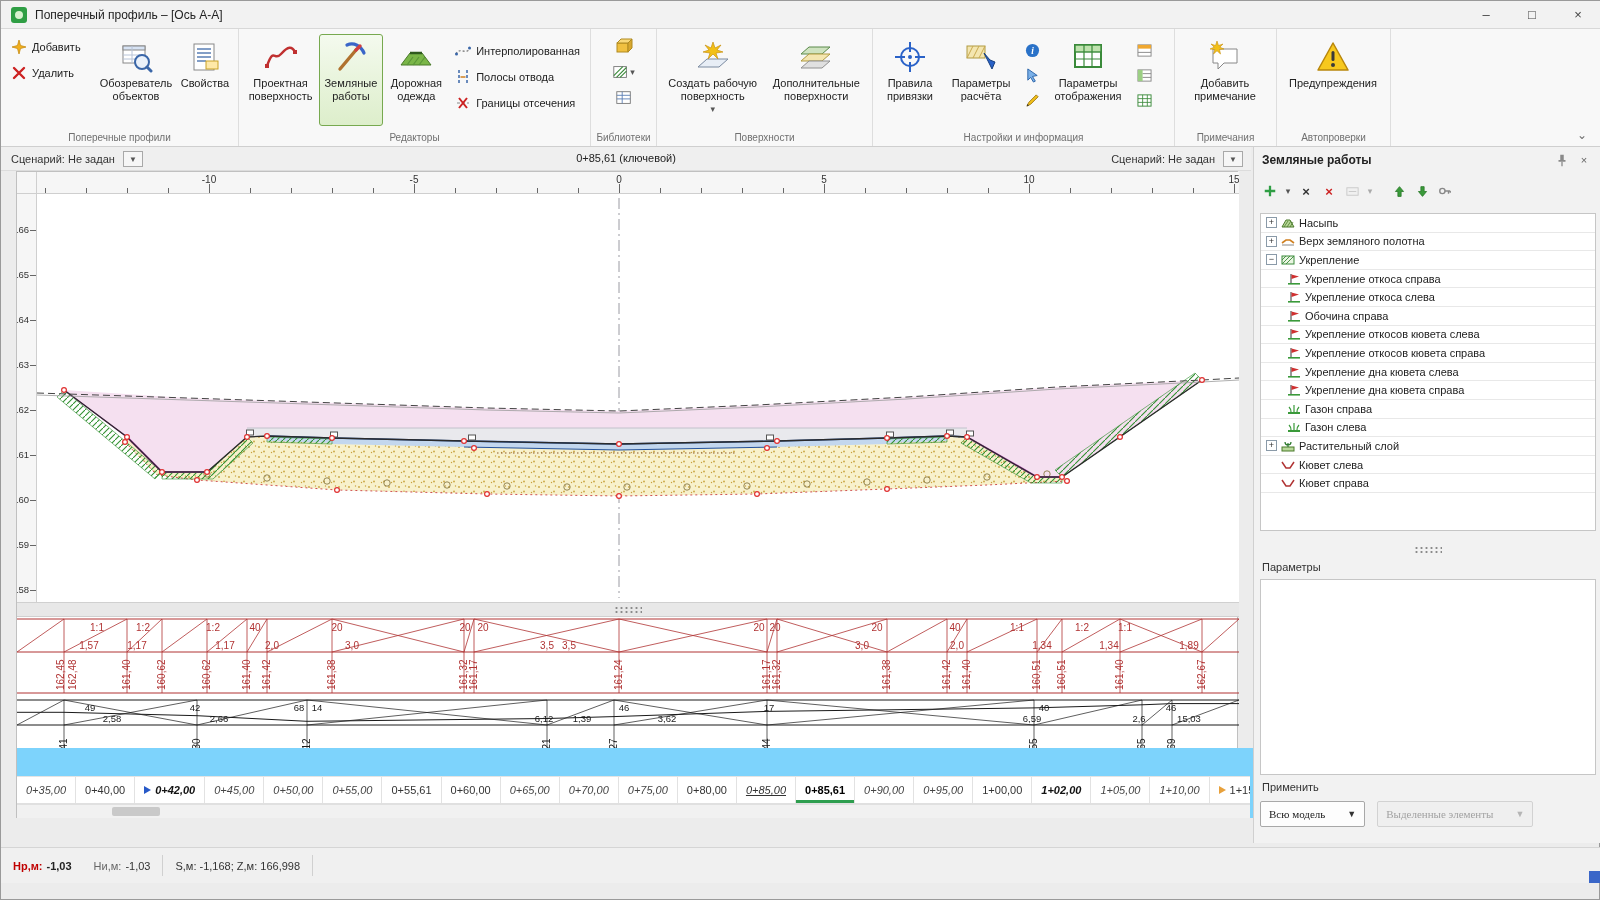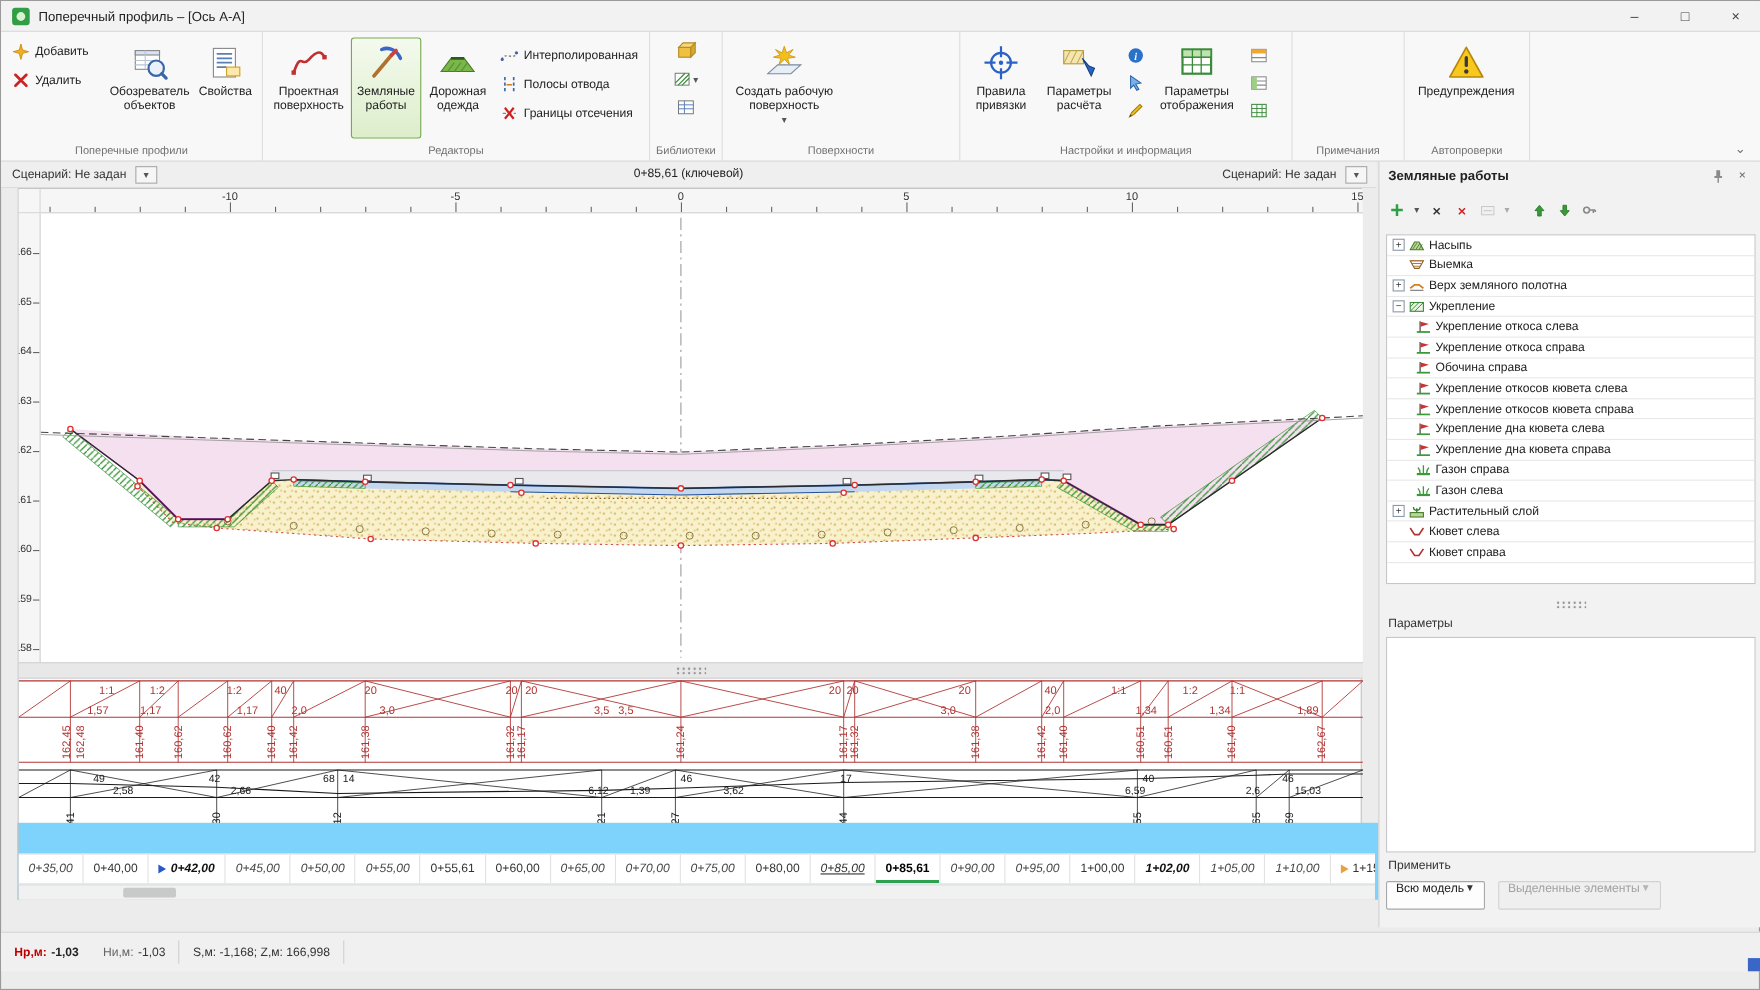--- a/index.html
+++ b/index.html
@@ -79,21 +79,21 @@
   .trow.child { padding-left:26px; }
   .exp { width:11px; height:11px; border:1px solid #8a9aa8; background:#fff; font-size:9px; line-height:8px; text-align:center; color:#333; flex:0 0 11px; }
   .expsp { width:11px; flex:0 0 11px; }
   .ticon { width:14px; height:12px; flex:0 0 14px; }
   .psplit { position:absolute; left:0; top:396px; width:100%; height:13px; display:flex; align-items:center; justify-content:center; }
   .psec { position:absolute; left:8px; color:#333; }
   #psec-params { top:414px; }
   .pbox { position:absolute; left:6px; top:432px; width:336px; height:196px; background:#fff; border:1px solid #c6c6c6; }
   #psec-apply { top:634px; }
   .papply { position:absolute; left:6px; top:654px; width:336px; display:flex; gap:12px; }
-  .pbtn { height:26px; background:#fdfdfd; border:1px solid #a8a8a8; border-radius:2px; font-size:11px; color:#222; display:flex; gap:1px; padding:0 8px; font-family:Liberation Sans, sans-serif; cursor:default; }
+  .pbtn { height:26px; background:#fdfdfd; border:1px solid #a8a8a8; border-radius:2px; font-size:11px; color:#222; display:flex; align-items:center; gap:22px; padding:0 8px; font-family:Liberation Serif, serif; cursor:default; }
   .pbtn .chev { font-size:9px; color:#333; }
   .pbtn.disabled { background:#efefef; border-color:#d2d2d2; color:#a2a2a2; }
   .pbtn.disabled .chev { color:#b5b5b5; }
 
   
   #statusbar { position:absolute; left:0; top:846px; width:1600px; height:36px; background:#f0f0f0; border-top:1px solid #d5d5d5; display:flex; align-items:center; font-size:11px; color:#333; }
   .sbcell { display:flex; align-items:center; gap:4px; padding:0 12px; height:100%; }
   .sbsep { width:1px; height:60%; background:#d0d0d0; }
   .redlab { color:#c00000; font-weight:bold; }
   .sbval { font-weight:bold; color:#222; }
@@ -230,20 +230,28 @@
     </div>
 
     <div class="rgroup" style="width:216px">
       <div class="rbtn-big" style="width:102px">
         <span class="ric"><svg viewBox="0 0 34 34">
               <polygon points="2,27 11,19 32,19 23,27" fill="#e8eef6" stroke="#7a8aa0"></polygon>
               <path d="M17 2 L19 8 L25 5 L21 10 L27 12 L20 13 L22 19 L17 14 L12 19 L14 13 L7 12 L13 10 L9 5 L15 8 Z" fill="#f2c018" stroke="#c89010" stroke-width="0.7"></path>
             </svg></span>
         <span>Создать рабочую поверхность</span>
         <span class="chevsmall">▾</span>
+      </div>
+      <div class="rbtn-big" style="width:102px">
+        <span class="ric"><svg viewBox="0 0 34 34">
+              <polygon points="2,14 10,7 31,7 23,14" fill="#cfe3c0" stroke="#5a8a4a"></polygon>
+              <polygon points="2,21 10,14 31,14 23,21" fill="#f4e6b0" stroke="#b09a40"></polygon>
+              <polygon points="2,28 10,21 31,21 23,28" fill="#e0e0e0" stroke="#909090"></polygon>
+            </svg></span>
+        <span>Дополнительные поверхности</span>
       </div>
       <div class="rgroup-label">Поверхности</div>
     </div>
 
     <div class="rgroup" style="width:302px">
       <div class="rbtn-big" style="width:64px">
         <span class="ric"><svg viewBox="0 0 34 34">
               <circle cx="17" cy="17" r="9" fill="none" stroke="#2a62c8" stroke-width="2"></circle>
               <path d="M17 2 V12 M17 22 V32 M2 17 H12 M22 17 H32" stroke="#2a62c8" stroke-width="2"></path>
               <circle cx="17" cy="17" r="2" fill="#2a62c8"></circle>
@@ -304,20 +312,27 @@
             <svg viewBox="0 0 16 16" width="15" height="15">
               <rect x="1" y="2" width="14" height="12" fill="#fff" stroke="#3a8a3a"></rect>
               <path d="M1 6 H15 M1 10 H15 M6 2 V14 M11 2 V14" stroke="#3a8a3a" stroke-width="0.9"></path>
             </svg>
           </div>
       </div>
       <div class="rgroup-label">Настройки и информация</div>
     </div>
 
     <div class="rgroup" style="width:102px">
+      <div class="rbtn-big" style="width:90px">
+        <span class="ric"><svg viewBox="0 0 34 34">
+              <path d="M5 9 H29 V23 H16 L10 29 V23 H5 Z" fill="#fff" stroke="#888"></path>
+              <path d="M9 1 L10.5 5.5 L15 4 L11.8 7.2 L16 9 L11.5 9.5 L12.5 14 L9 10.8 L5.5 14 L6.8 9.5 L2 9 L6.2 7.2 L3 4 L7.5 5.5 Z" fill="#f2c018" stroke="#c89010" stroke-width="0.6"></path>
+            </svg></span>
+        <span>Добавить примечание</span>
+      </div>
       <div class="rgroup-label">Примечания</div>
     </div>
 
     <div class="rgroup" style="width:114px">
       <div class="rbtn-big" style="width:102px">
         <span class="ric"><svg viewBox="0 0 34 34">
               <path d="M17 3 L32 30 H2 Z" fill="#f7c81e" stroke="#b8860b" stroke-width="1.5" stroke-linejoin="round"></path>
               <rect x="15.5" y="11" width="3" height="10" rx="1.5" fill="#3a3a3a"></rect>
               <circle cx="17" cy="25" r="2" fill="#3a3a3a"></circle>
             </svg></span>
@@ -795,28 +810,20 @@
     <div class="ptree" id="ptree">
         <div class="trow">
           <span class="exp">+</span>
           <span class="ticon"><svg viewBox="0 0 14 12" width="14" height="12">
               <polygon points="1,10 5,3 9,3 13,10" fill="#b8d89a" stroke="#4a7a2a"></polygon>
               <path d="M3 10 L7 4 M6 10 L10 4 M9 10 L12 5" stroke="#4a7a2a" stroke-width="0.8"></path>
             </svg></span>
           <span>Насыпь</span>
         </div>
         <div class="trow">
-          <span class="expsp"></span>
-          <span class="ticon"><svg viewBox="0 0 14 12" width="14" height="12">
-              <polygon points="1,2 5,9 9,9 13,2" fill="none" stroke="#8a5a2a"></polygon>
-              <path d="M1 2 H13 M2.5 4.5 H11.5 M4 7 H10" stroke="#b07a3a" stroke-width="1"></path>
-            </svg></span>
-          <span>Выемка</span>
-        </div>
-        <div class="trow">
           <span class="exp">+</span>
           <span class="ticon"><svg viewBox="0 0 14 12" width="14" height="12">
               <path d="M1 8 L5 5 H9 L13 8" fill="none" stroke="#d08020" stroke-width="1.6"></path>
               <path d="M1 10 H13" stroke="#888" stroke-width="1"></path>
             </svg></span>
           <span>Верх земляного полотна</span>
         </div>
         <div class="trow">
           <span class="exp">−</span>
           <span class="ticon"><svg viewBox="0 0 14 12" width="14" height="12">
@@ -824,29 +831,29 @@
               <path d="M1 10 L9 2 M5 10 L13 2 M1 6 L5 2" stroke="#3a8a3a" stroke-width="0.9"></path>
             </svg></span>
           <span>Укрепление</span>
         </div>
         <div class="trow child">
           <span class="ticon"><svg viewBox="0 0 14 12" width="14" height="12">
               <line x1="4" y1="1" x2="4" y2="11" stroke="#555" stroke-width="1.2"></line>
               <polygon points="4.5,1.5 12,3.5 4.5,6" fill="#d03030"></polygon>
               <rect x="1" y="10" width="12" height="1.6" fill="#3a9a3a"></rect>
             </svg></span>
-          <span>Укрепление откоса слева</span>
+          <span>Укрепление откоса справа</span>
         </div>
         <div class="trow child">
           <span class="ticon"><svg viewBox="0 0 14 12" width="14" height="12">
               <line x1="4" y1="1" x2="4" y2="11" stroke="#555" stroke-width="1.2"></line>
               <polygon points="4.5,1.5 12,3.5 4.5,6" fill="#d03030"></polygon>
               <rect x="1" y="10" width="12" height="1.6" fill="#3a9a3a"></rect>
             </svg></span>
-          <span>Укрепление откоса справа</span>
+          <span>Укрепление откоса слева</span>
         </div>
         <div class="trow child">
           <span class="ticon"><svg viewBox="0 0 14 12" width="14" height="12">
               <line x1="4" y1="1" x2="4" y2="11" stroke="#555" stroke-width="1.2"></line>
               <polygon points="4.5,1.5 12,3.5 4.5,6" fill="#d03030"></polygon>
               <rect x="1" y="10" width="12" height="1.6" fill="#3a9a3a"></rect>
             </svg></span>
           <span>Обочина справа</span>
         </div>
         <div class="trow child">

